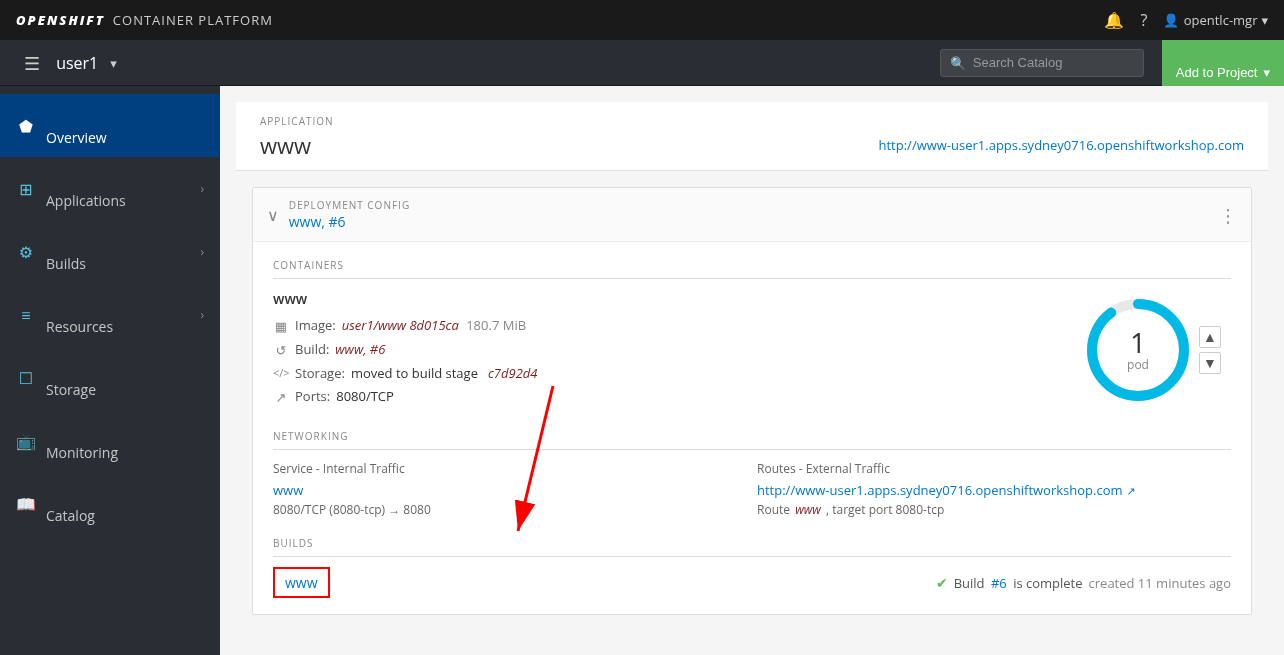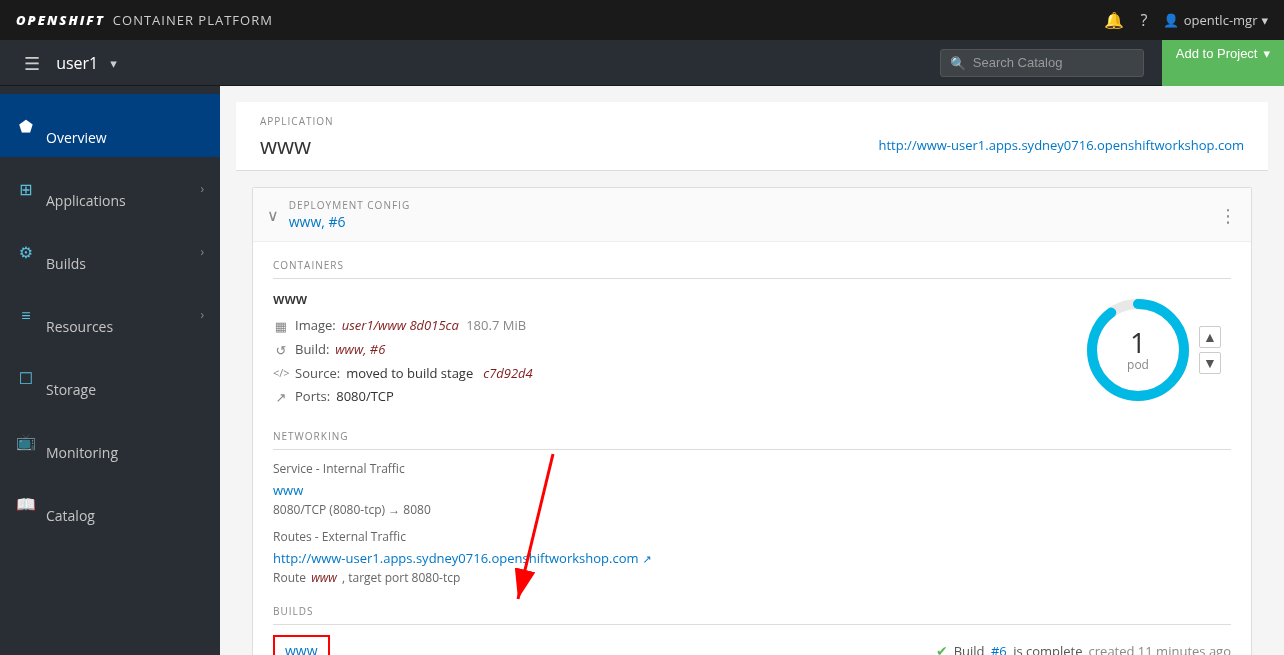--- a/index.html
+++ b/index.html
@@ -94,21 +94,21 @@
     }
     .search-catalog input::placeholder { color: #999; }
     .add-to-project-btn {
       background: #5cb85c;
       color: #fff;
       border: none;
       padding: 6px 14px;
       font-size: 13px;
       cursor: pointer;
       display: flex;
-      align-items: flex-start;
+      align-items: flex-end;
       gap: 6px;
       margin-left: 10px;
       margin-right: 0;
       white-space: nowrap;
       height: 46px;
     }
 
     
     .main-layout {
       display: flex;
@@ -290,21 +290,21 @@
       align-items: center;
       justify-content: center;
       color: #555;
       font-size: 14px;
     }
 
     
     .networking-section { margin-top: 18px; }
     .networking-grid {
       display: grid;
-      grid-template-columns: 1fr;
+      grid-template-columns: 1fr 1fr;
       gap: 10px;
     }
     .net-group-title { font-size: 12px; color: #666; margin-bottom: 4px; }
     .net-link { color: #0077c8; text-decoration: none; font-size: 13px; }
     .net-detail { font-size: 12px; color: #666; margin-top: 2px; }
 
     
     .builds-section { margin-top: 18px; }
     .builds-row {
       display: flex;
@@ -450,21 +450,21 @@
             </div>
 
             <div class="detail-row">
               <span class="detail-icon">↺</span>
               <span class="detail-key">Build:</span>
               <a class="detail-link">www, #6</a>
             </div>
 
             <div class="detail-row">
               <span class="detail-icon" style="font-size:11px">&lt;/&gt;</span>
-              <span class="detail-key">Source:</span>
+              <span class="detail-key">Storage:</span>
               <span class="detail-value">moved to build stage</span>
               <a class="detail-link" style="margin-left:4px">c7d92d4</a>
             </div>
 
             <div class="detail-row">
               <span class="detail-icon">↗</span>
               <span class="detail-key">Ports:</span>
               <span class="detail-value">8080/TCP</span>
             </div>
           </div>

